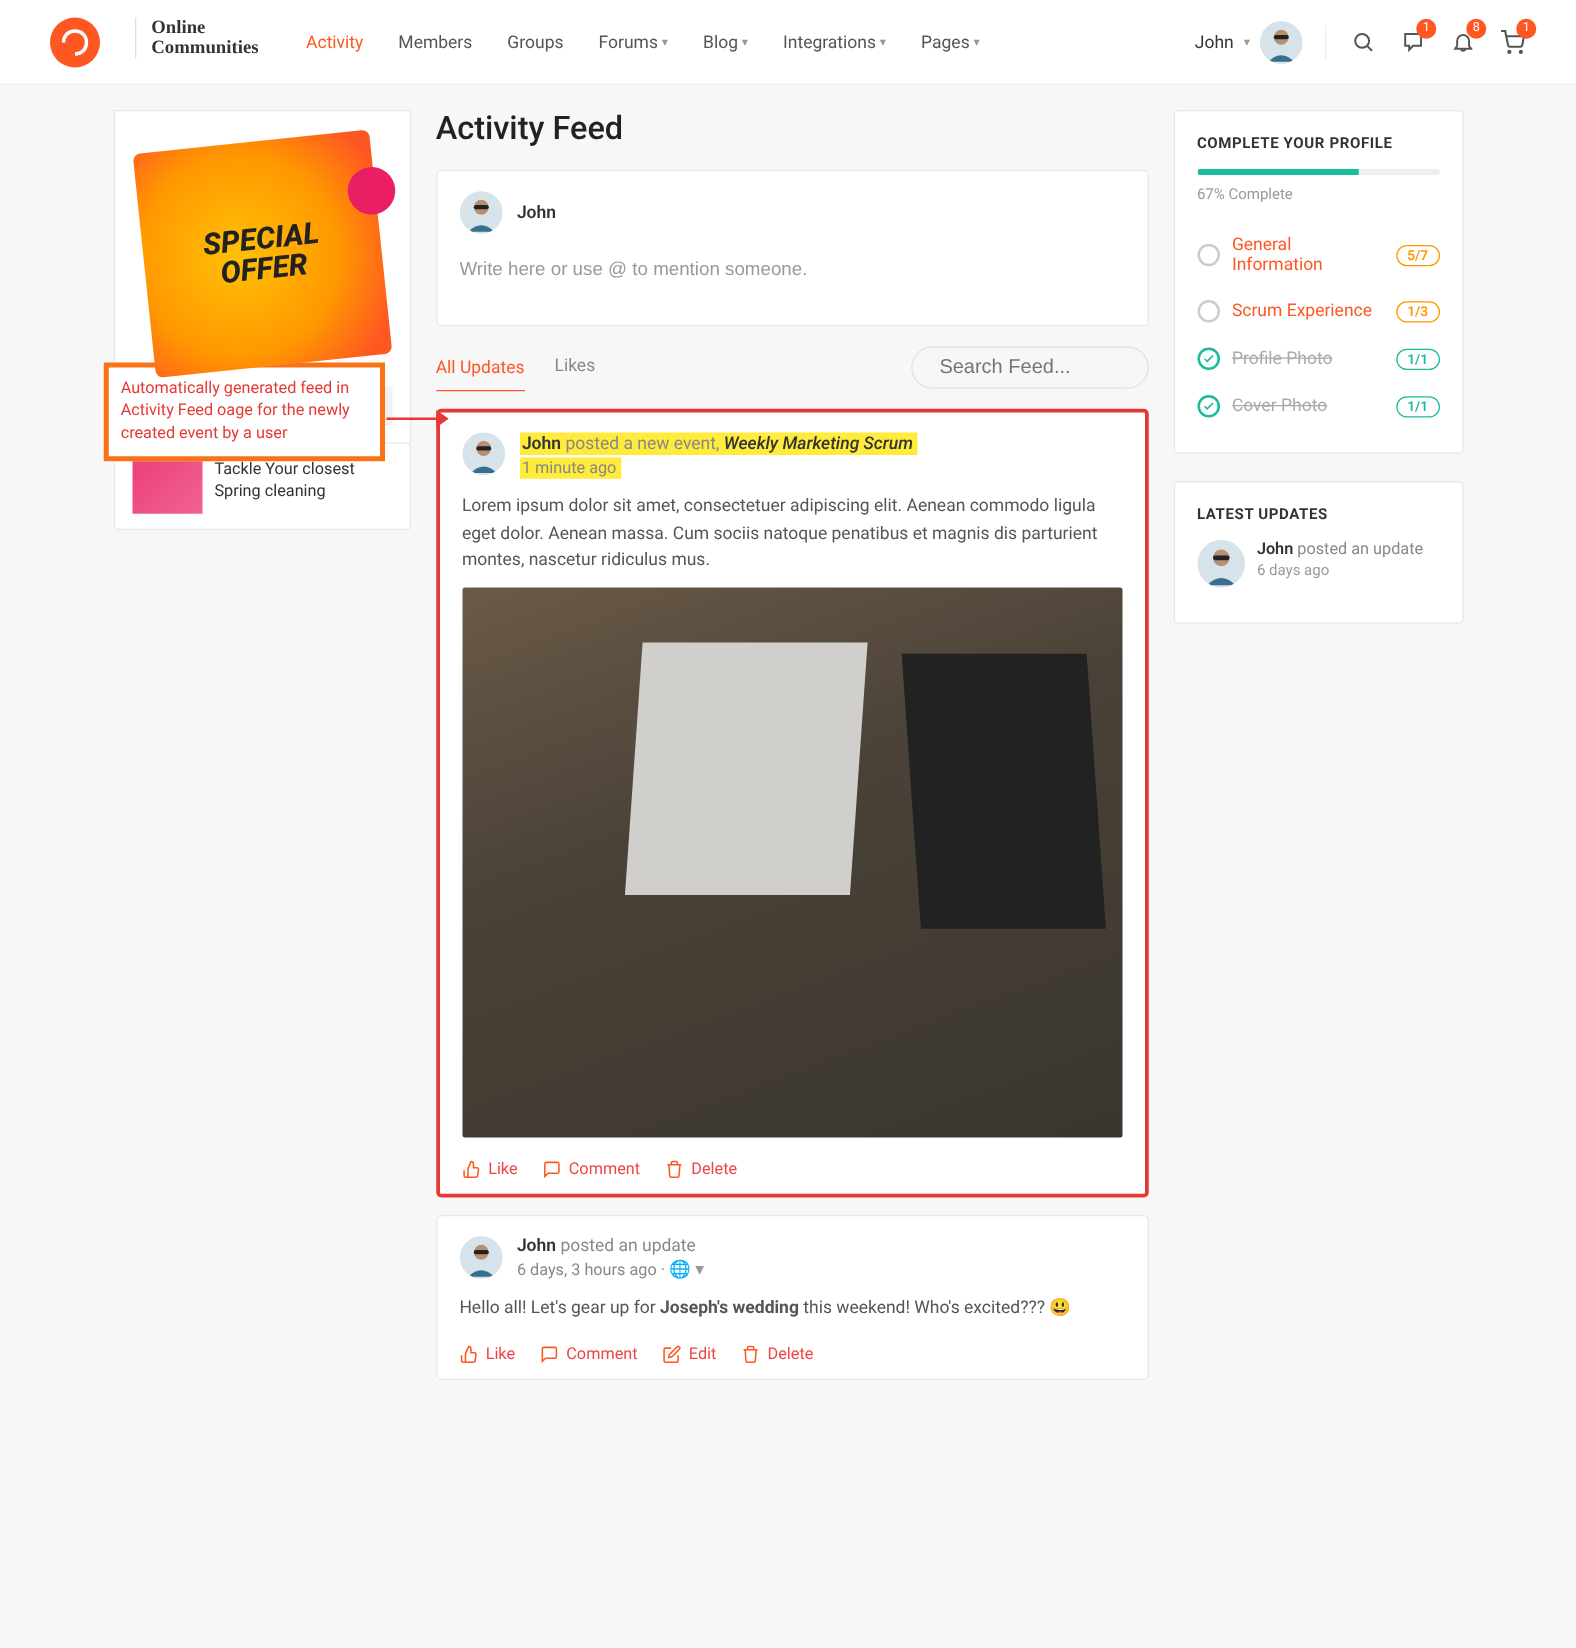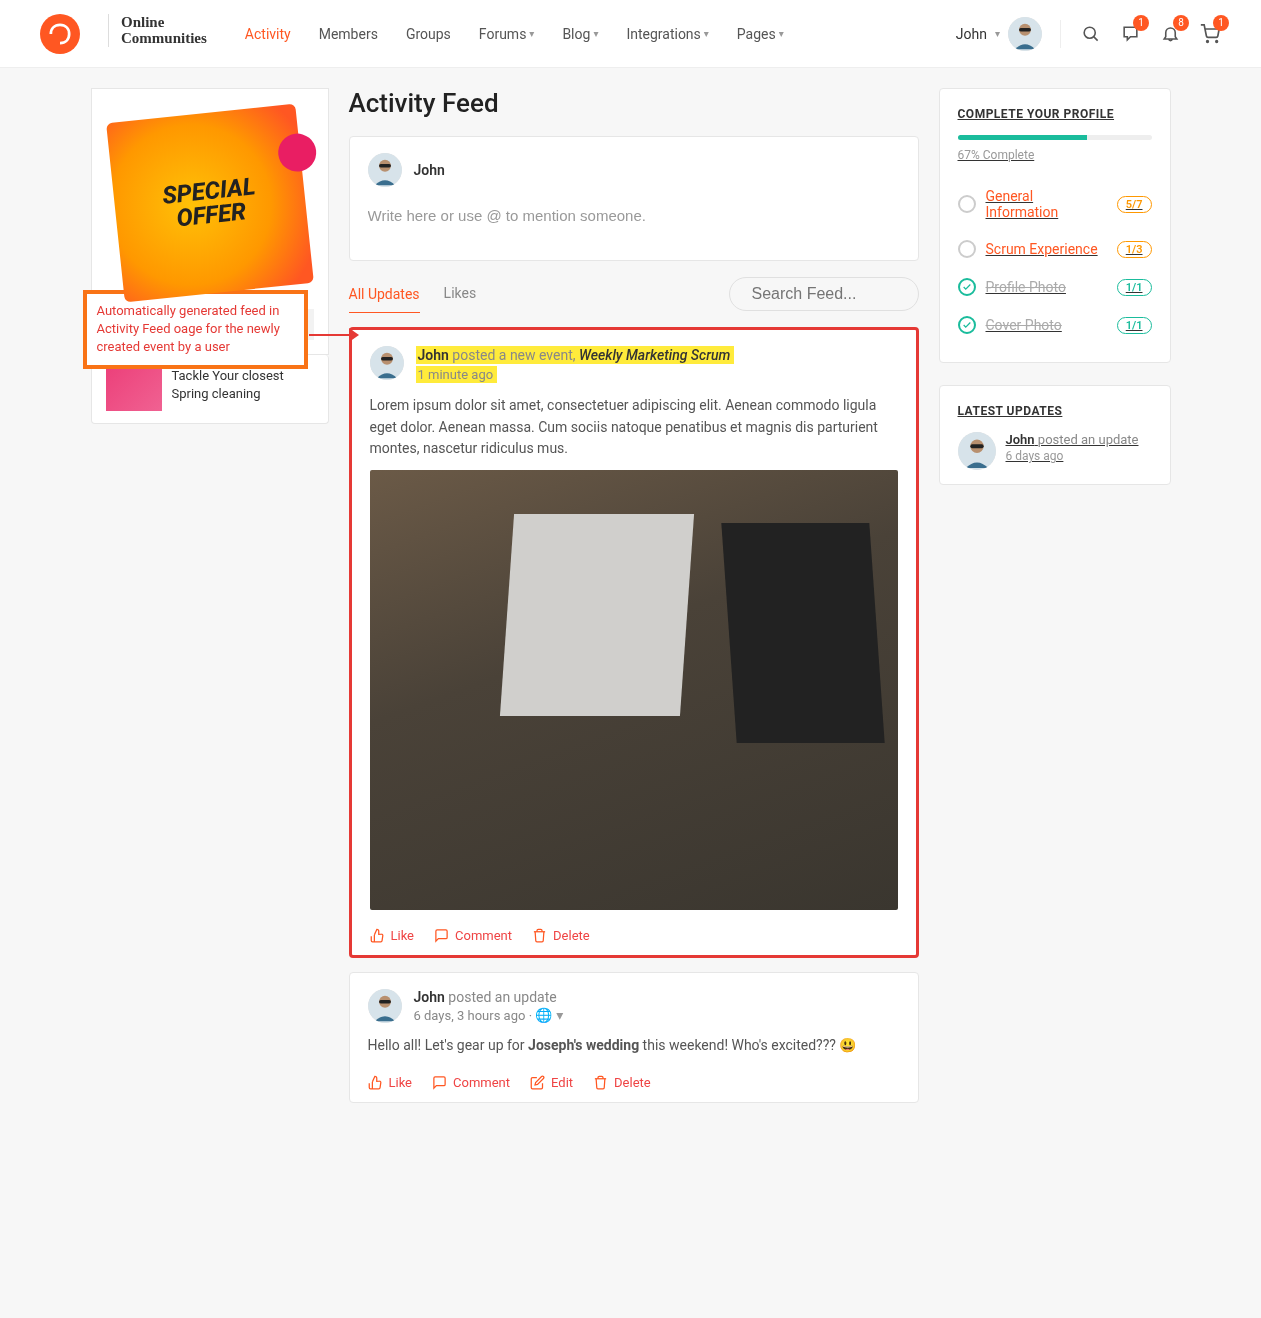--- a/index.html
+++ b/index.html
@@ -76,21 +76,21 @@
 .fi-image { width: 100%; height: 440px; background: linear-gradient(160deg, #6b5a47 0%, #4a4238 40%, #3a362f 100%); border-radius: 2px; margin-top: 10px; position: relative; overflow: hidden; }
 .fi-image::before { content:""; position:absolute; left:26%; top:10%; width:34%; height:46%; background:#d0cfcc; transform: skewX(-4deg); }
 .fi-image::after { content:""; position:absolute; right:4%; top:12%; width:28%; height:50%; background:#222; transform: skewX(4deg); }
 .fi-actions { display: flex; gap: 20px; margin-top: 14px; padding-top: 4px; }
 .fi-act { display: flex; align-items: flex-end; gap: 6px; color: #ef4444; font-size: 13px; cursor: pointer; }
 .fi-act svg { color: #ff5722; }
 .globe { font-size: 14px; color: #999; }
 .bold { font-weight: 700; }
 
 
-.widget { padding: 18px; margin-bottom: 22px; text-decoration: underline; }
+.widget { padding: 18px; margin-bottom: 22px; }
 .widget-title { font-size: 12px; font-weight: 700; letter-spacing: 0.5px; color: #333; margin-bottom: 14px; }
 .progress-bar { height: 5px; background: #eee; border-radius: 3px; overflow: hidden; margin-bottom: 8px; }
 .progress-fill { height: 100%; background: #1abc9c; }
 .progress-label { font-size: 12px; color: #999; margin-bottom: 16px; }
 .task-row { display: flex; align-items: center; gap: 10px; padding: 10px 0; font-size: 14px; }
 .task-check { width: 18px; height: 18px; border: 2px solid #ccc; border-radius: 50%; flex-shrink: 0; display: flex; align-items: center; justify-content: center; }
 .task-check.done { border-color: #1abc9c; color: #1abc9c; }
 .task-name { flex: 1; }
 .task-name.incomplete { color: #ff5722; }
 .task-name.done { color: #aaa; text-decoration: line-through; }
@@ -377,21 +377,21 @@
               <svg width="10" height="10" viewBox="0 0 24 24" fill="none" stroke="currentColor" stroke-width="3">
                 <polyline points="20 6 9 17 4 12"></polyline>
               </svg>
             </div>
             <div class="task-name done">Cover Photo</div>
             <div class="task-badge green">1/1</div>
           </div>
         </div>
     </div>
 
-    <div class="card widget" style="padding-bottom:14px;">
+    <div class="card widget" style="padding-bottom:28px;">
       <div class="widget-title">LATEST UPDATES</div>
       <div class="update-row">
         <div class="avatar" style="width:38px;height:38px;">
           <svg class="avatar-svg" viewBox="0 0 40 40">
               <circle cx="20" cy="20" r="20" fill="#d7e3ea"></circle>
               <circle cx="20" cy="15" r="7" fill="#b8906f"></circle>
               <path d="M8 38 Q20 26 32 38" fill="#3a6e8e"></path>
               <rect x="13" y="13" width="14" height="4" rx="2" fill="#222"></rect>
             </svg>
         </div>

